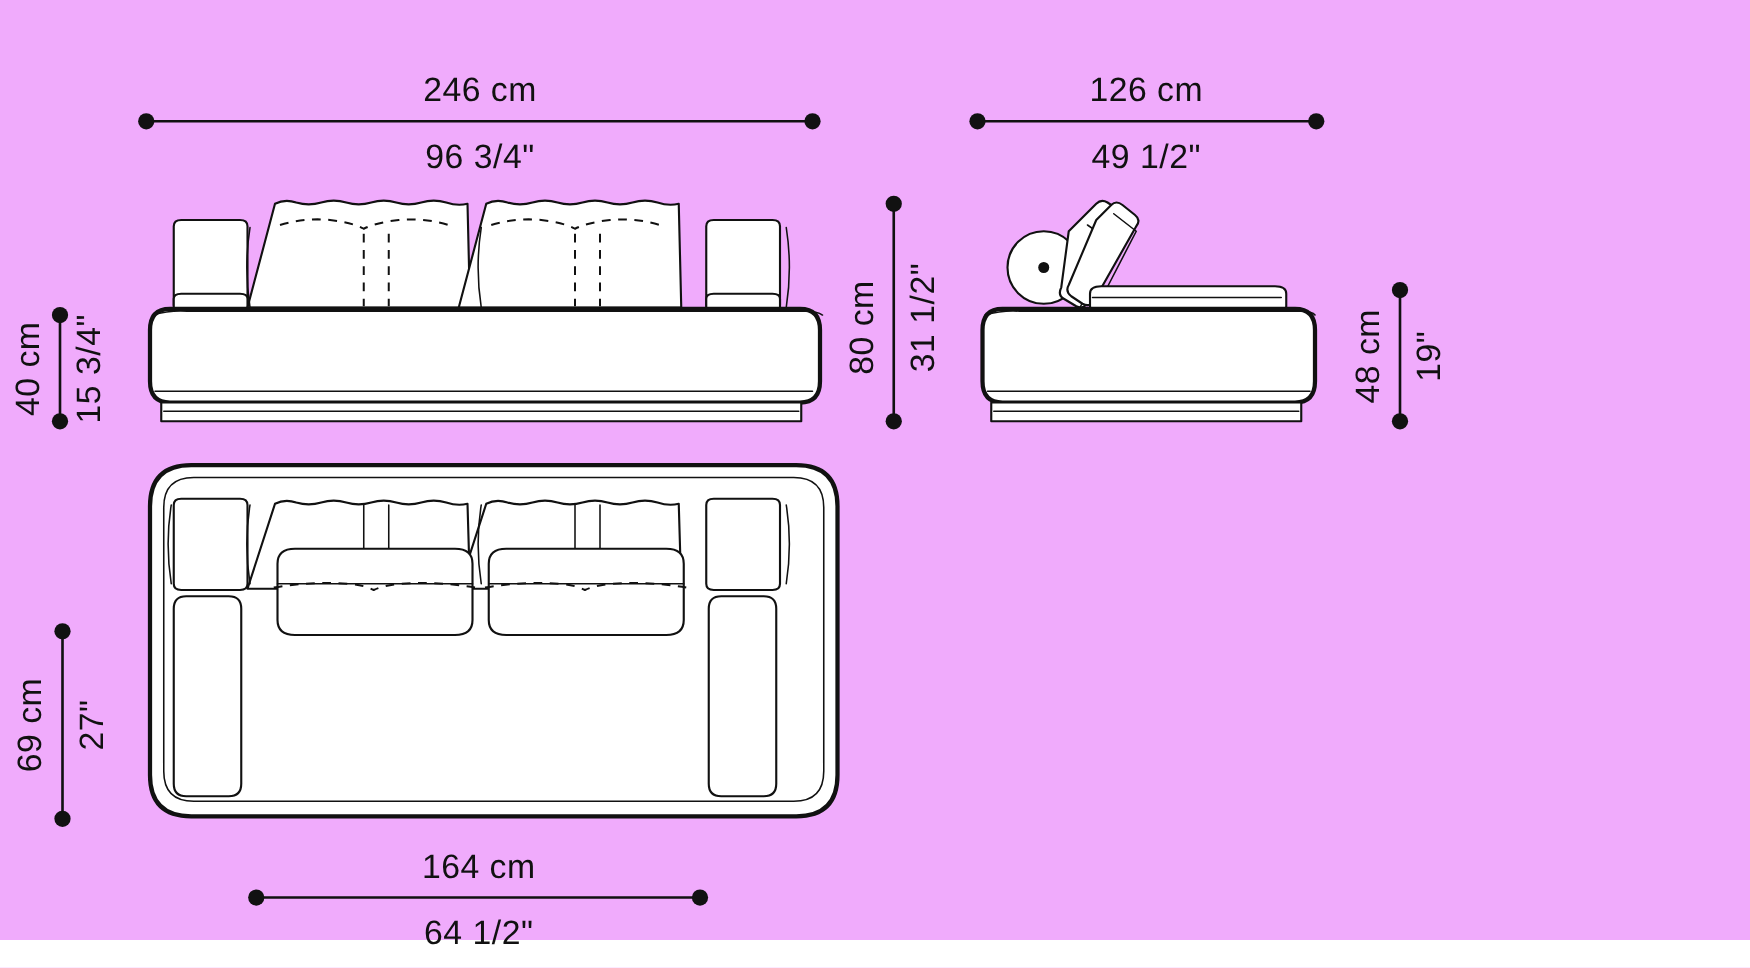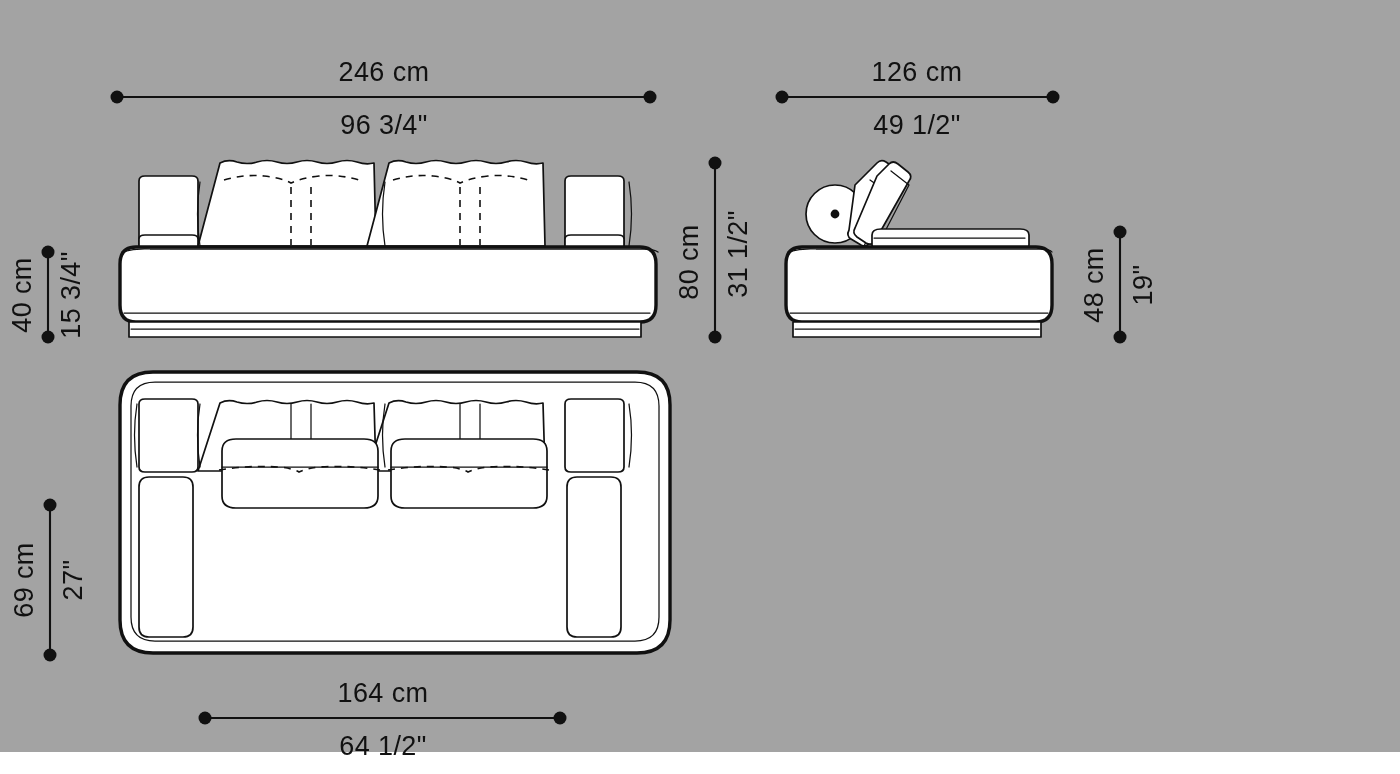--- a/index.html
+++ b/index.html
@@ -10,21 +10,21 @@
   body {
     width: 1400px;
     height: 774px;
     font-family: "Liberation Sans", sans-serif;
     overflow: hidden;
   }
   #sheet {
     position: relative;
     width: 1400px;
     height: 752px;
-    background: #a3a3a3;
+    background: #f0abfc;
   }
   svg#drawing {
     position: absolute;
     top: 0;
     left: 0;
     width: 1400px;
     height: 774px;
     display: block;
   }
   .dim-text {

